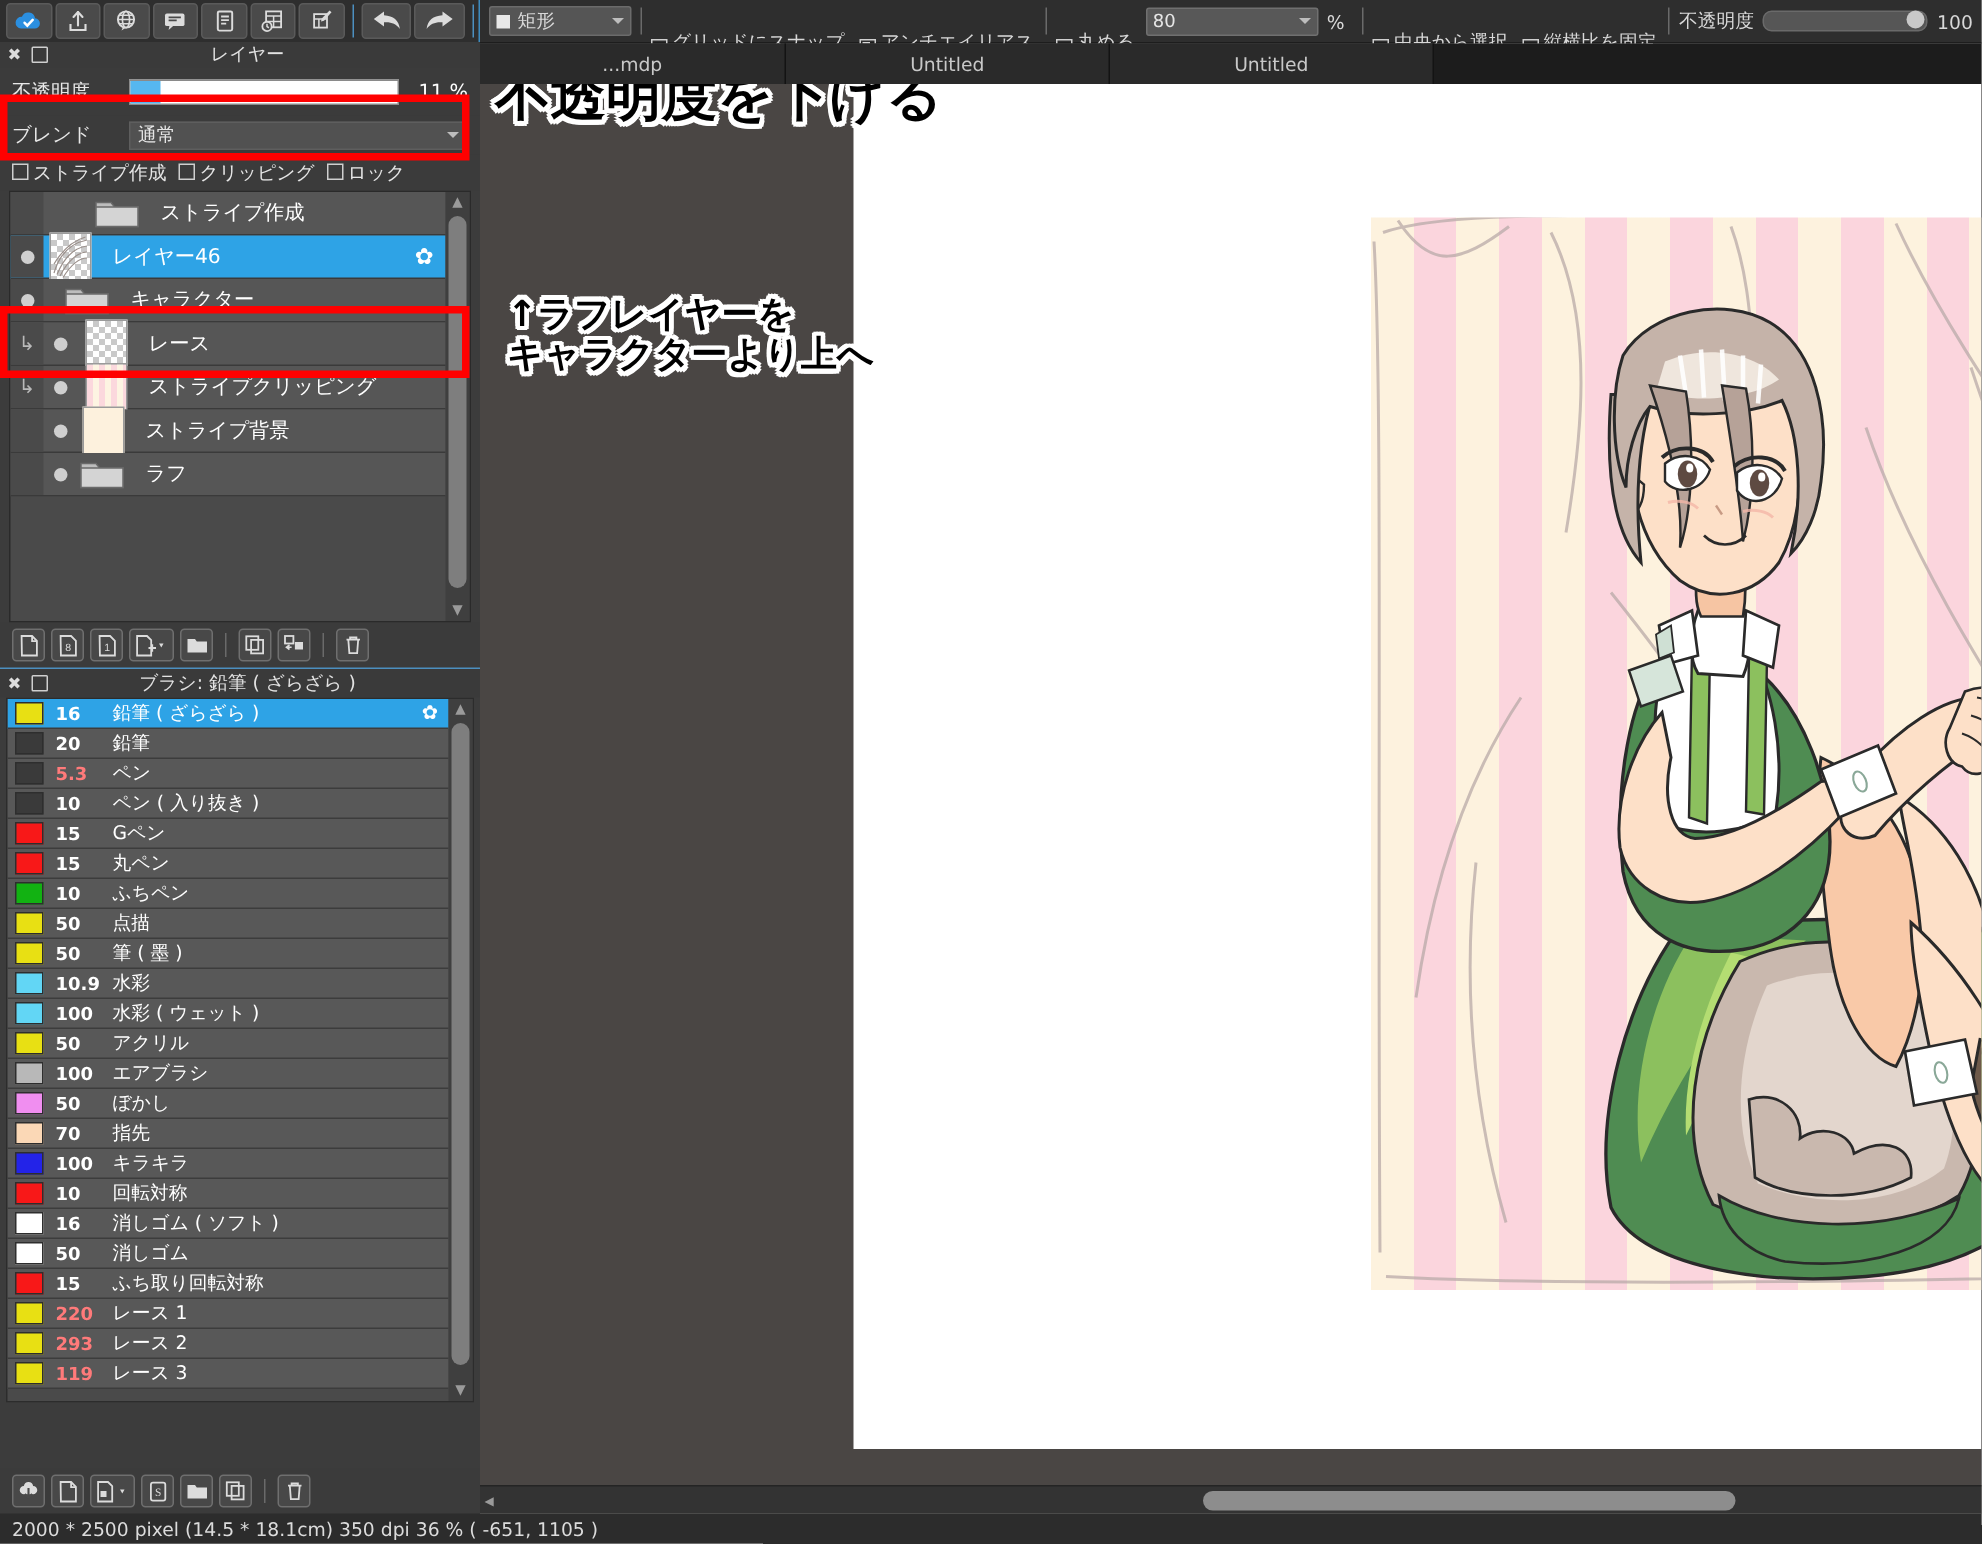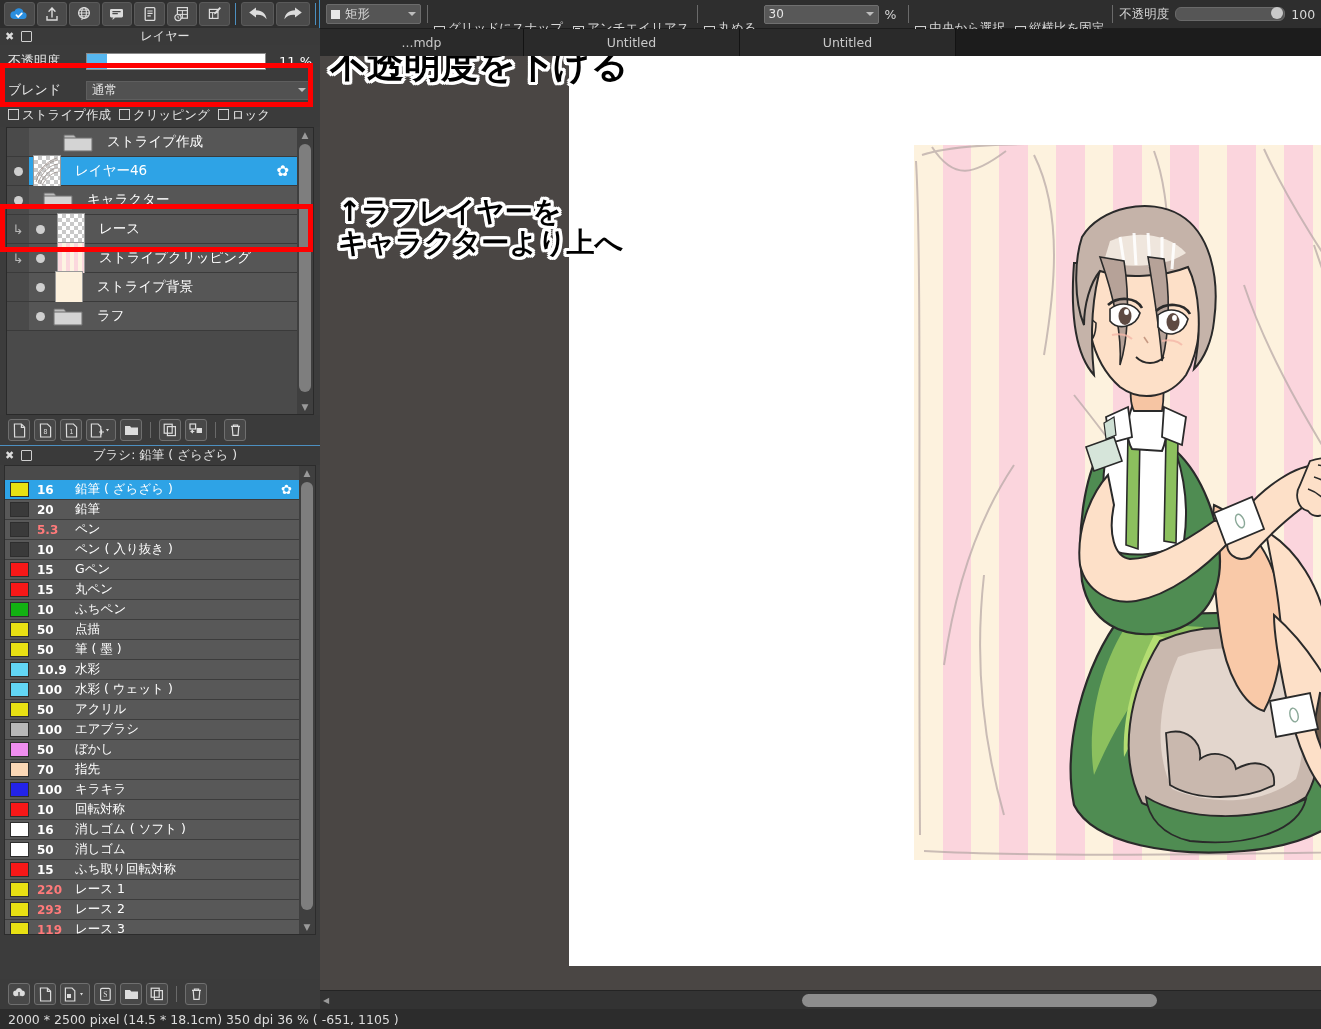--- a/index.html
+++ b/index.html
@@ -101,21 +101,21 @@
   
   .lbtnbar{height:30px;background:#3b3b3b;display:flex;align-items:center;gap:4px;padding-left:8px;}
   .sbtn{width:22px;height:22px;border:1px solid #6f6f6f;border-radius:3px;background:#484848;
         display:flex;align-items:center;justify-content:center;box-sizing:border-box;}
   .vsep{width:1px;height:16px;background:#6a6a6a;margin:0 4px;}
 
   
   .brush-head{height:19px;background:#3a3a3a;display:flex;align-items:center;color:#d0d0d0;font-size:11px;
               position:relative;border-top:1px solid #4c8fc0;}
   .brushlist-wrap{position:relative;height:470px;background:#4a4a4a;margin:0 4px;overflow:hidden;border:1px solid #2c2c2c;box-sizing:border-box;}
-  .brushlist{position:absolute;left:0;top:0;right:16px;bottom:0;margin-top:14px;}
+  .brushlist{position:absolute;left:0;top:0;right:16px;bottom:0;}
   .brow{height:20px;display:flex;align-items:center;border-bottom:1px solid #3c3c3c;background:#585858;
         box-sizing:border-box;position:relative;}
   .brow.sel{background:#2ea3e6;}
   .bsw{width:19px;height:15px;margin-left:5px;flex:none;border:1px solid #2e2e2e;box-sizing:border-box;}
   .bsize{width:38px;text-align:left;margin-left:8px;color:#ffffff;font-size:12px;font-weight:bold;}
   .bsize.red{color:#ff7a7a;}
   .bname{color:#ffffff;font-size:12.5px;}
   .bgear{margin-left:auto;margin-right:7px;color:#fff;font-size:13px;line-height:1;}
 
   .bbtnbar{height:30px;background:#3b3b3b;display:flex;align-items:center;gap:4px;padding-left:8px;
@@ -228,21 +228,21 @@
       <div class="tgroup" style="margin-left:8px">
         <span class="chk on"></span>
         <span>アンチエイリアス</span>
       </div>
       <div class="tb-sep2"></div>
       <div class="tgroup">
         <span class="chk"></span>
         <span>丸める</span>
       </div>
       <div class="num-select" style="margin-left:5px">
-        <span>30</span>
+        <span>80</span>
         <span class="caret"></span>
       </div>
       <span style="margin:0 6px">%</span>
       <div class="tb-sep2"></div>
       <div class="tgroup">
         <span class="chk"></span>
         <span>中央から選択</span>
       </div>
       <div class="tgroup" style="margin-left:8px">
         <span class="chk"></span>
@@ -364,21 +364,21 @@
 
           <path d="M198 190 C 206 188, 214 190, 218 194" stroke="#f4b7a8" stroke-width="2" fill="none" opacity="0.8"></path>
           <path d="M248 196 C 256 194, 264 196, 268 200" stroke="#f4b7a8" stroke-width="2" fill="none" opacity="0.8"></path>
           <path d="M230 192 L 234 198" stroke="#c79a84" stroke-width="1.6" fill="none"></path>
           <path d="M222 212 C 230 220, 242 220, 250 212" stroke="#2a2a2a" stroke-width="1.8" fill="none"></path>
         </svg>
       </div>
     </div>
 
     <div class="anno" style="left:10px;top:-12px;font-size:37px;font-family:Liberation Serif, serif;">不透明度を下げる</div>
-    <div class="anno" style="left:18px;top:140px;font-size:28px;">↑ラフレイヤーを
+    <div class="anno" style="left:18px;top:140px;font-size:24px;">↑ラフレイヤーを
 キャラクターより上へ</div>
   </div>
 
   <div class="hscroll">
     <div class="hs-left">◀</div>
     <div class="hs-track">
       <div class="hs-thumb" style="left:470px;width:355px;"></div>
     </div>
   </div>
 

